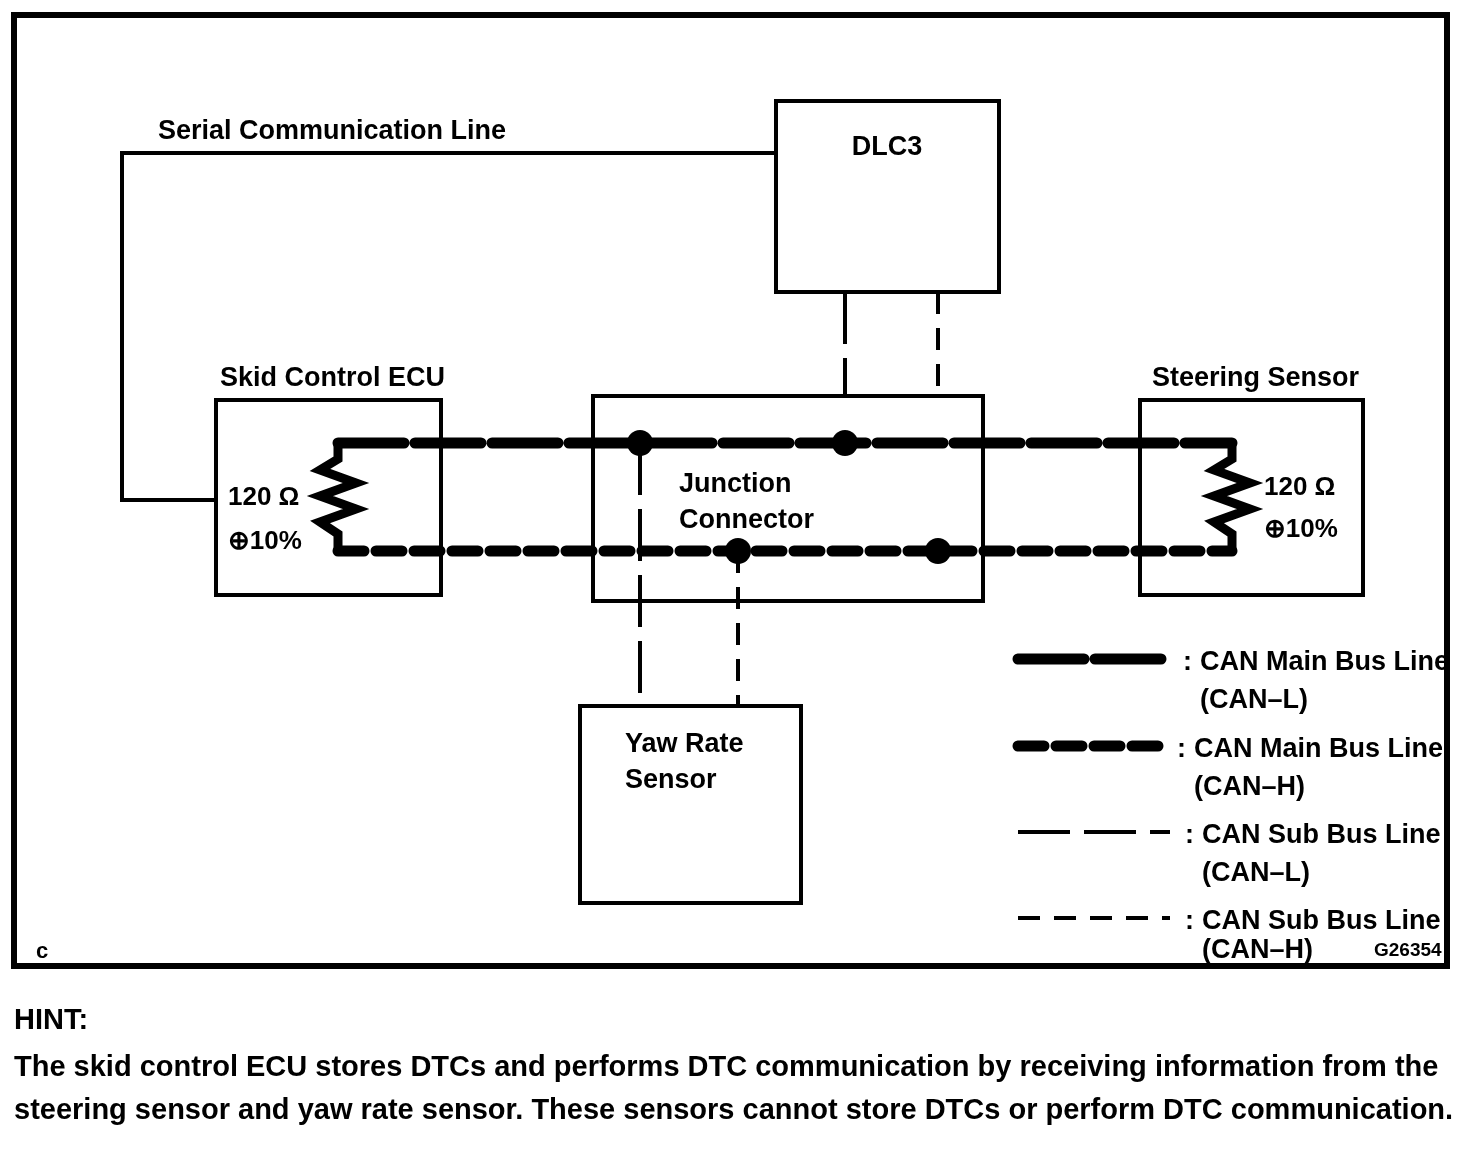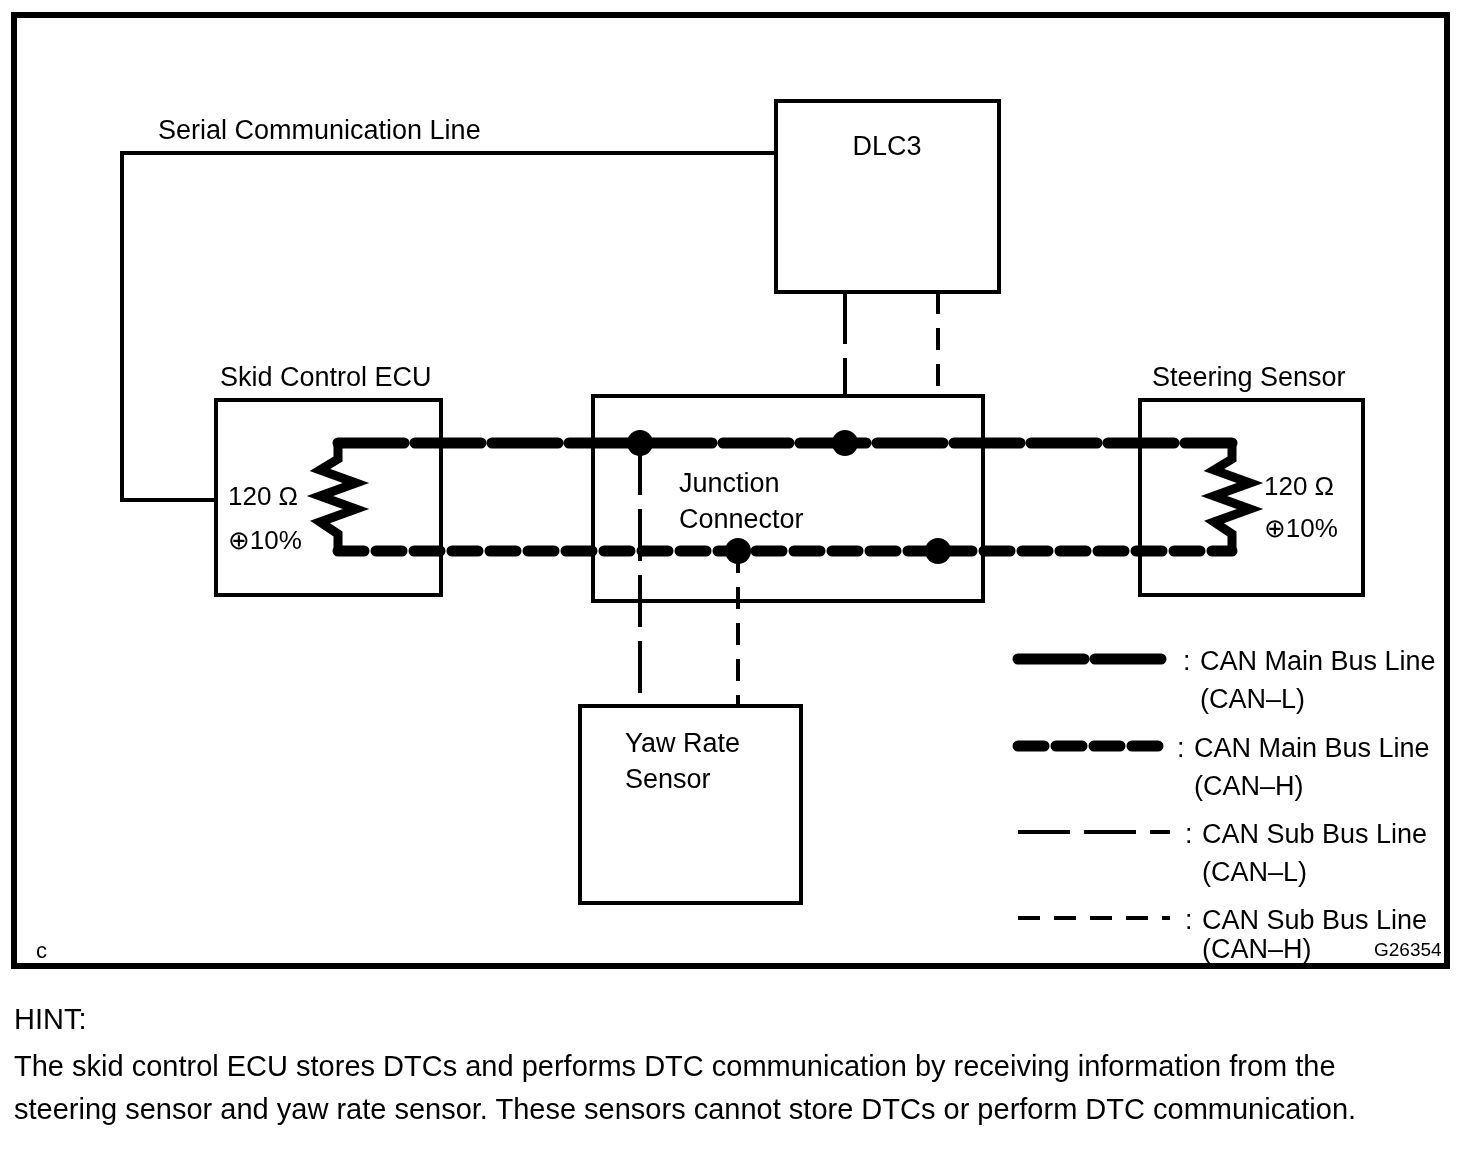--- a/index.html
+++ b/index.html
@@ -12,20 +12,21 @@
     width: 1472px;
     height: 1154px;
     font-family: "Liberation Sans", sans-serif;
     color: #000000;
     overflow: hidden;
   }
   #page {
     position: relative;
     width: 1320px;
     height: 1154px;
+    font-weight: bold;
   }
   #diagram-svg {
     position: absolute;
     left: 0;
     top: 0;
     width: 1472px;
     height: 1154px;
   }
   .dtext {
     font-family: "Liberation Sans", sans-serif;

